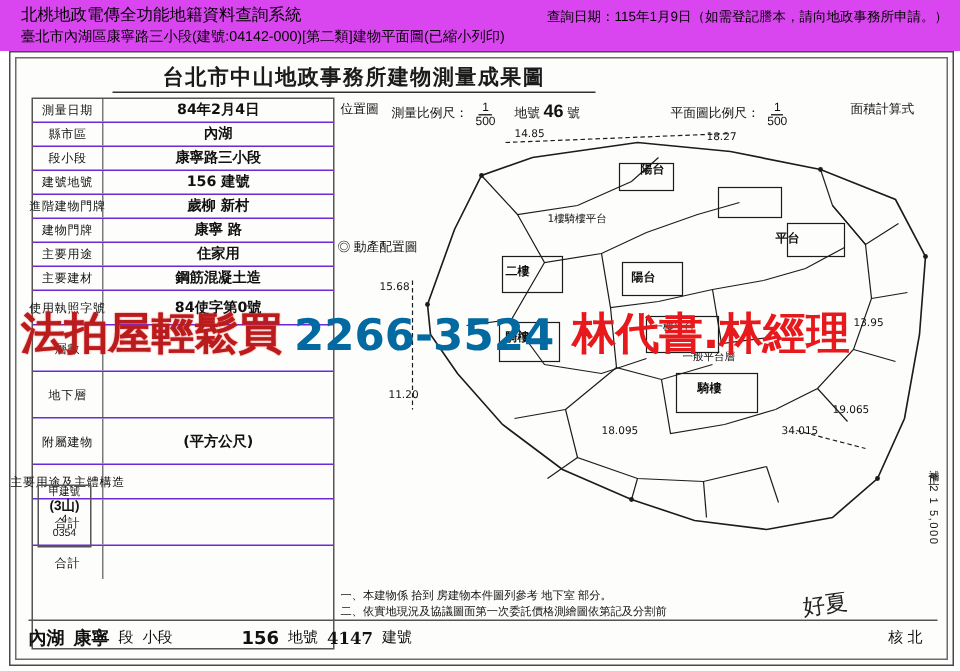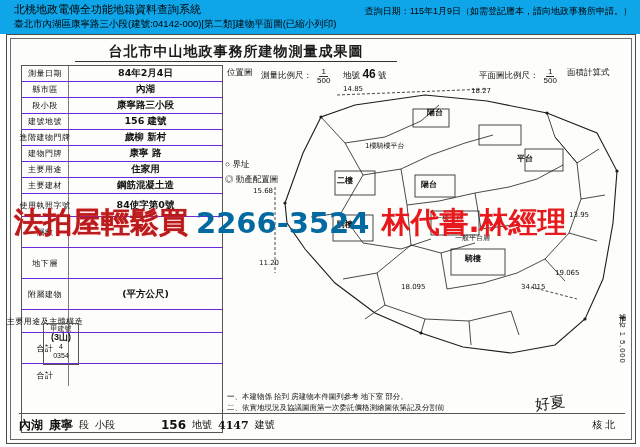--- a/index.html
+++ b/index.html
@@ -20,21 +20,21 @@
     height: 447px;
     background: #ffffff;
   }
 
   
   .topbar {
     position: absolute;
     left: 0; top: 0;
     width: 640px;
     height: 34px;
-    background: #0ea5e9;
+    background: #d946ef;
   }
   .topbar-title {
     position: absolute;
     left: 14px; top: 2px;
     font-size: 11px;
     letter-spacing: 0px;
     white-space: nowrap;
     color: #000;
   }
   .topbar-sub {
@@ -227,21 +227,21 @@
     font-size: 10px;
     color: #111;
   }
   .bs-item { margin-right: 6px; white-space: nowrap; }
   .bs-big { font-size: 12px; font-weight: bold; font-family: "DejaVu Sans", sans-serif; }
   .bs-hand { font-size: 11px; font-weight: bold; font-family: "DejaVu Serif", serif; }
 
   
   .stampbox {
     position: absolute;
-    left: 32px; top: 284px;
+    left: 14px; top: 284px;
     width: 34px;
     height: 40px;
     border: 1px solid #555;
     font-size: 7px;
     text-align: center;
     line-height: 9px;
     color: #111;
   }
   .stampbox .sno { font-size: 9px; font-weight: bold; }
 
@@ -375,28 +375,27 @@
       <div class="ratio-block" style="left:250px;">
         <span>測量比例尺：</span><span class="frac"><span class="num">1</span><br><span class="den">500</span></span>
       </div>
 
       <div class="ratio-block" style="left:332px;">
         <span>地號</span>
         <b style="font-size:12px;">46</b>
         <span>號</span>
       </div>
 
-      <div class="ratio-block" style="left:436px;margin-left:32px;">
+      <div class="ratio-block" style="left:436px;">
         <span>平面圖比例尺：</span><span class="frac"><span class="num">1</span><br><span class="den">500</span></span>
       </div>
 
       <div class="ratio-block" style="left:556px;">面積計算式</div>
 
       <div class="legend">
-        <div>○ 界址</div>
         <div>◎ 動產配置圖</div>
       </div>
 
       <div class="sketch">
         <svg width="400" height="300" viewBox="0 0 400 300">
           <g fill="none" stroke="#1c1c1c" stroke-width="0.8">
 
             <polyline points="60,120 78,70 96,34 130,22 200,12 262,18 322,30 372,50 392,88 388,140 378,196 360,236 330,262 286,270 238,264 196,250 150,230 110,200 80,166 62,140 60,120" stroke-width="1.1"></polyline>
 
             <polyline points="96,34 120,60 160,54 196,38 214,22"></polyline>

